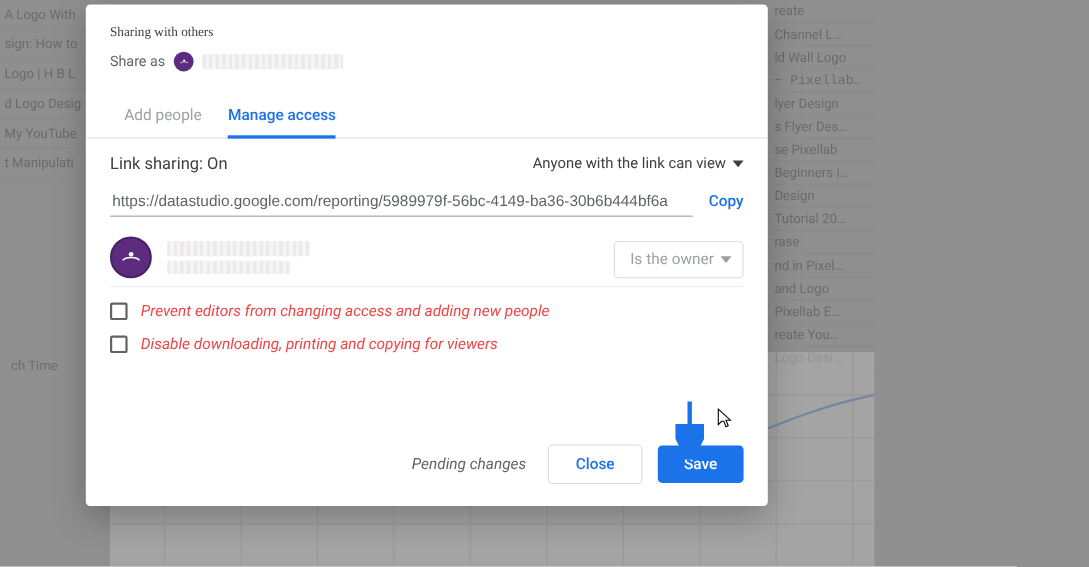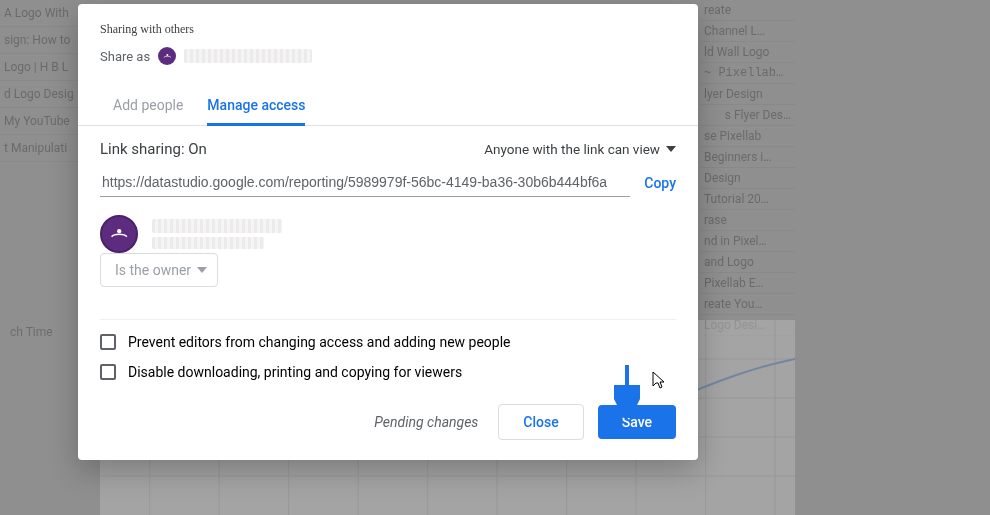--- a/index.html
+++ b/index.html
@@ -45,28 +45,28 @@
   .section { padding: 14px 22px 0 22px; }
   .link-row { display: flex; align-items: center; justify-content: space-between; }
   .link-title { font-size: 15px; color: #3c4043; }
   .perm { display: flex; align-items: center; gap: 6px; font-size: 13.5px; color: #3c4043; cursor: pointer; }
   .caret { width: 0; height: 0; border-left: 5px solid transparent; border-right: 5px solid transparent; border-top: 6px solid #3c4043; }
 
   .url-row { margin-top: 10px; display: flex; align-items: center; gap: 14px; }
   .url-input { flex: 1; font-size: 14px; color: #5f6368; padding: 6px 2px; border: none; border-bottom: 1px solid #9aa0a6; outline: none; background: transparent; }
   .copy { color: #1a73e8; font-size: 14px; font-weight: 500; cursor: pointer; }
 
-  .owner-row { margin-top: 18px; display: flex; align-items: flex-start; justify-content: space-between; padding-bottom: 32px; border-bottom: 1px solid #f0f0f0; flex-direction: column; }
+  .owner-row { margin-top: 18px; display: flex; align-items: flex-end; justify-content: space-between; padding-bottom: 7px; border-bottom: 1px solid #f0f0f0; }
   .owner-left { display: flex; align-items: center; gap: 14px; }
   .avatar-lg { width: 38px; height: 38px; background: #5e2c7e; border: 2px solid #4a2268; }
   .owner-chip { border: 1px solid #dadce0; border-radius: 4px; padding: 8px 26px 8px 14px; color: #9aa0a6; font-size: 14px; position: relative; }
   .owner-chip .caret { position: absolute; right: 10px; top: 50%; transform: translateY(-50%); border-top-color: #9aa0a6; }
 
   .checks { padding: 14px 22px 0 22px; display: flex; flex-direction: column; gap: 14px; }
-  .check { display: flex; align-items: center; gap: 12px; font-size: 14px; color: #000000; cursor: pointer; }
+  .check { display: flex; align-items: center; gap: 12px; font-size: 14px; color: #ef4444; cursor: pointer; font-style: italic; }
   .box { width: 16px; height: 16px; border: 2px solid #5f6368; border-radius: 2px; }
 
   .footer {
     margin-top: auto; padding: 18px 22px 20px; display: flex; align-items: center; justify-content: flex-end; gap: 14px;
   }
   .pending { color: #5f6368; font-style: italic; font-size: 14px; margin-right: 6px; }
   .btn { font-size: 14px; font-weight: 500; padding: 9px 24px; border-radius: 4px; cursor: pointer; user-select: none; }
   .btn-outline { border: 1px solid #dadce0; color: #1a73e8; background: #fff; }
   .btn-primary { background: #1a73e8; color: #fff; }
 
@@ -85,21 +85,21 @@
       <div class="bg-row">d Logo Desig</div>
       <div class="bg-row">My YouTube</div>
       <div class="bg-row">t Manipulati</div>
     </div>
   <div class="bg-right">
       <div class="bg-row" style="padding: 3px 4px;">reate</div>
       <div class="bg-row" style="padding: 3px 4px;">Channel L…</div>
       <div class="bg-row" style="padding: 3px 4px;">ld Wall Logo</div>
       <div class="bg-row" style="padding: 3px 4px; font-family: Liberation Mono, monospace;">~ Pixellab…</div>
       <div class="bg-row" style="padding: 3px 4px;">lyer Design</div>
-      <div class="bg-row" style="padding: 3px 4px; text-align: right;">s Flyer Des…</div>
+      <div class="bg-row" style="padding: 3px 4px;">s Flyer Des…</div>
       <div class="bg-row" style="padding: 3px 4px;">se Pixellab</div>
       <div class="bg-row" style="padding: 3px 4px;">Beginners i…</div>
       <div class="bg-row" style="padding: 3px 4px;">Design</div>
       <div class="bg-row" style="padding: 3px 4px;">Tutorial 20…</div>
       <div class="bg-row" style="padding: 3px 4px;">rase</div>
       <div class="bg-row" style="padding: 3px 4px;">nd in Pixel…</div>
       <div class="bg-row" style="padding: 3px 4px;">and Logo</div>
       <div class="bg-row" style="padding: 3px 4px;">Pixellab E…</div>
       <div class="bg-row" style="padding: 3px 4px;">reate You…</div>
       <div class="bg-row" style="padding: 3px 4px;">Logo Desi…</div>

